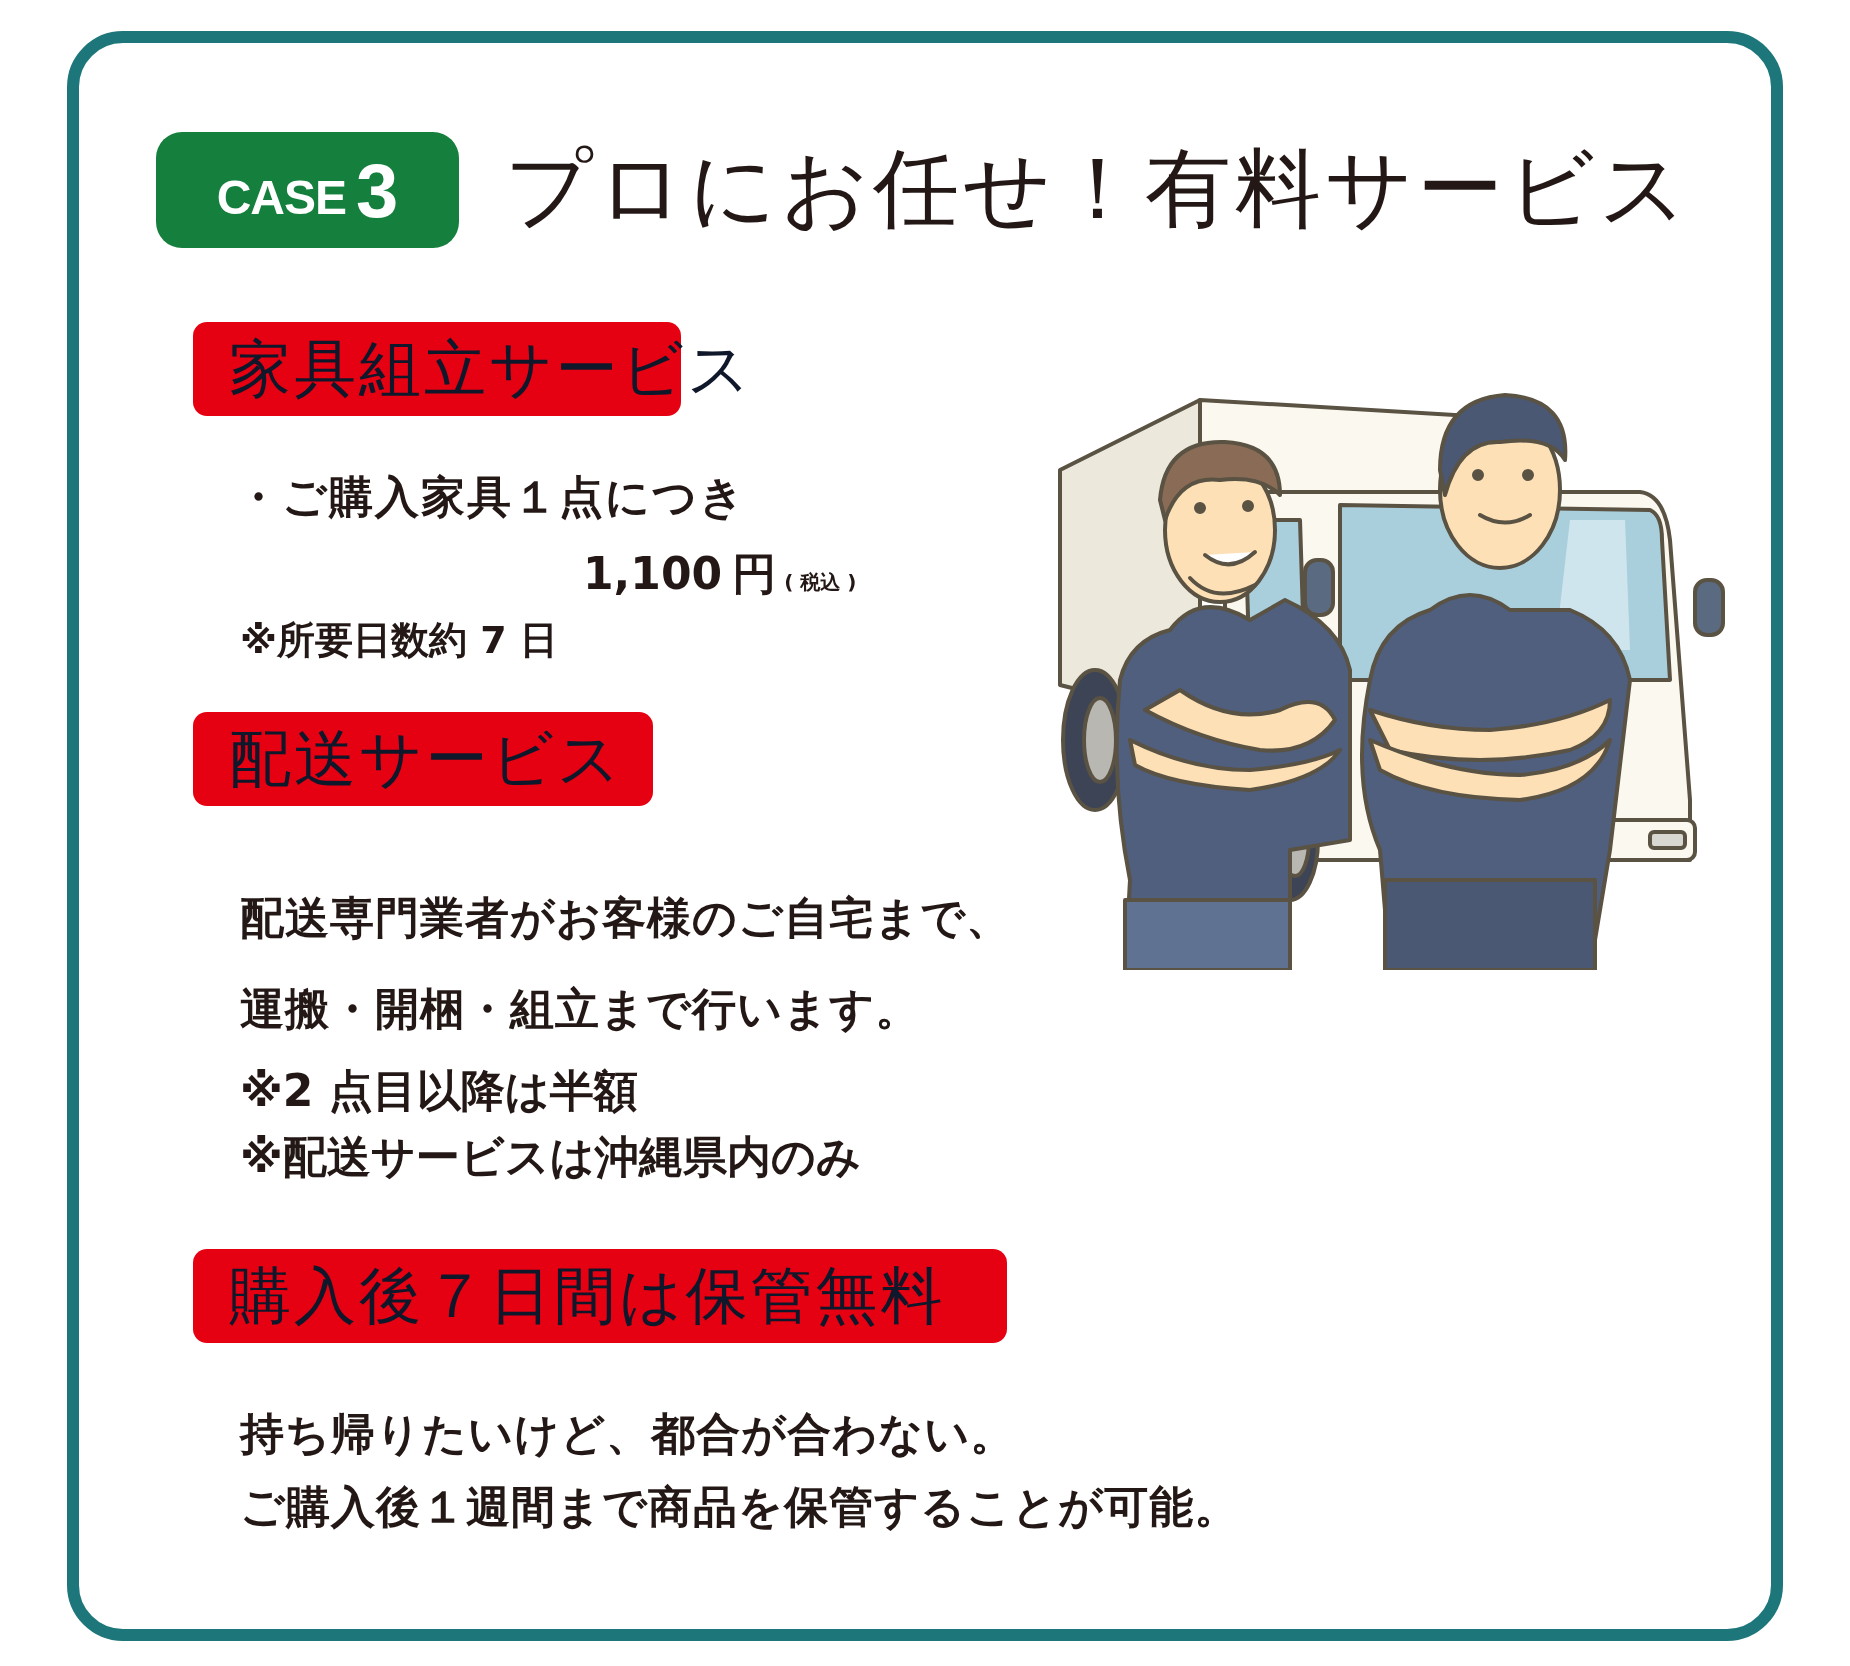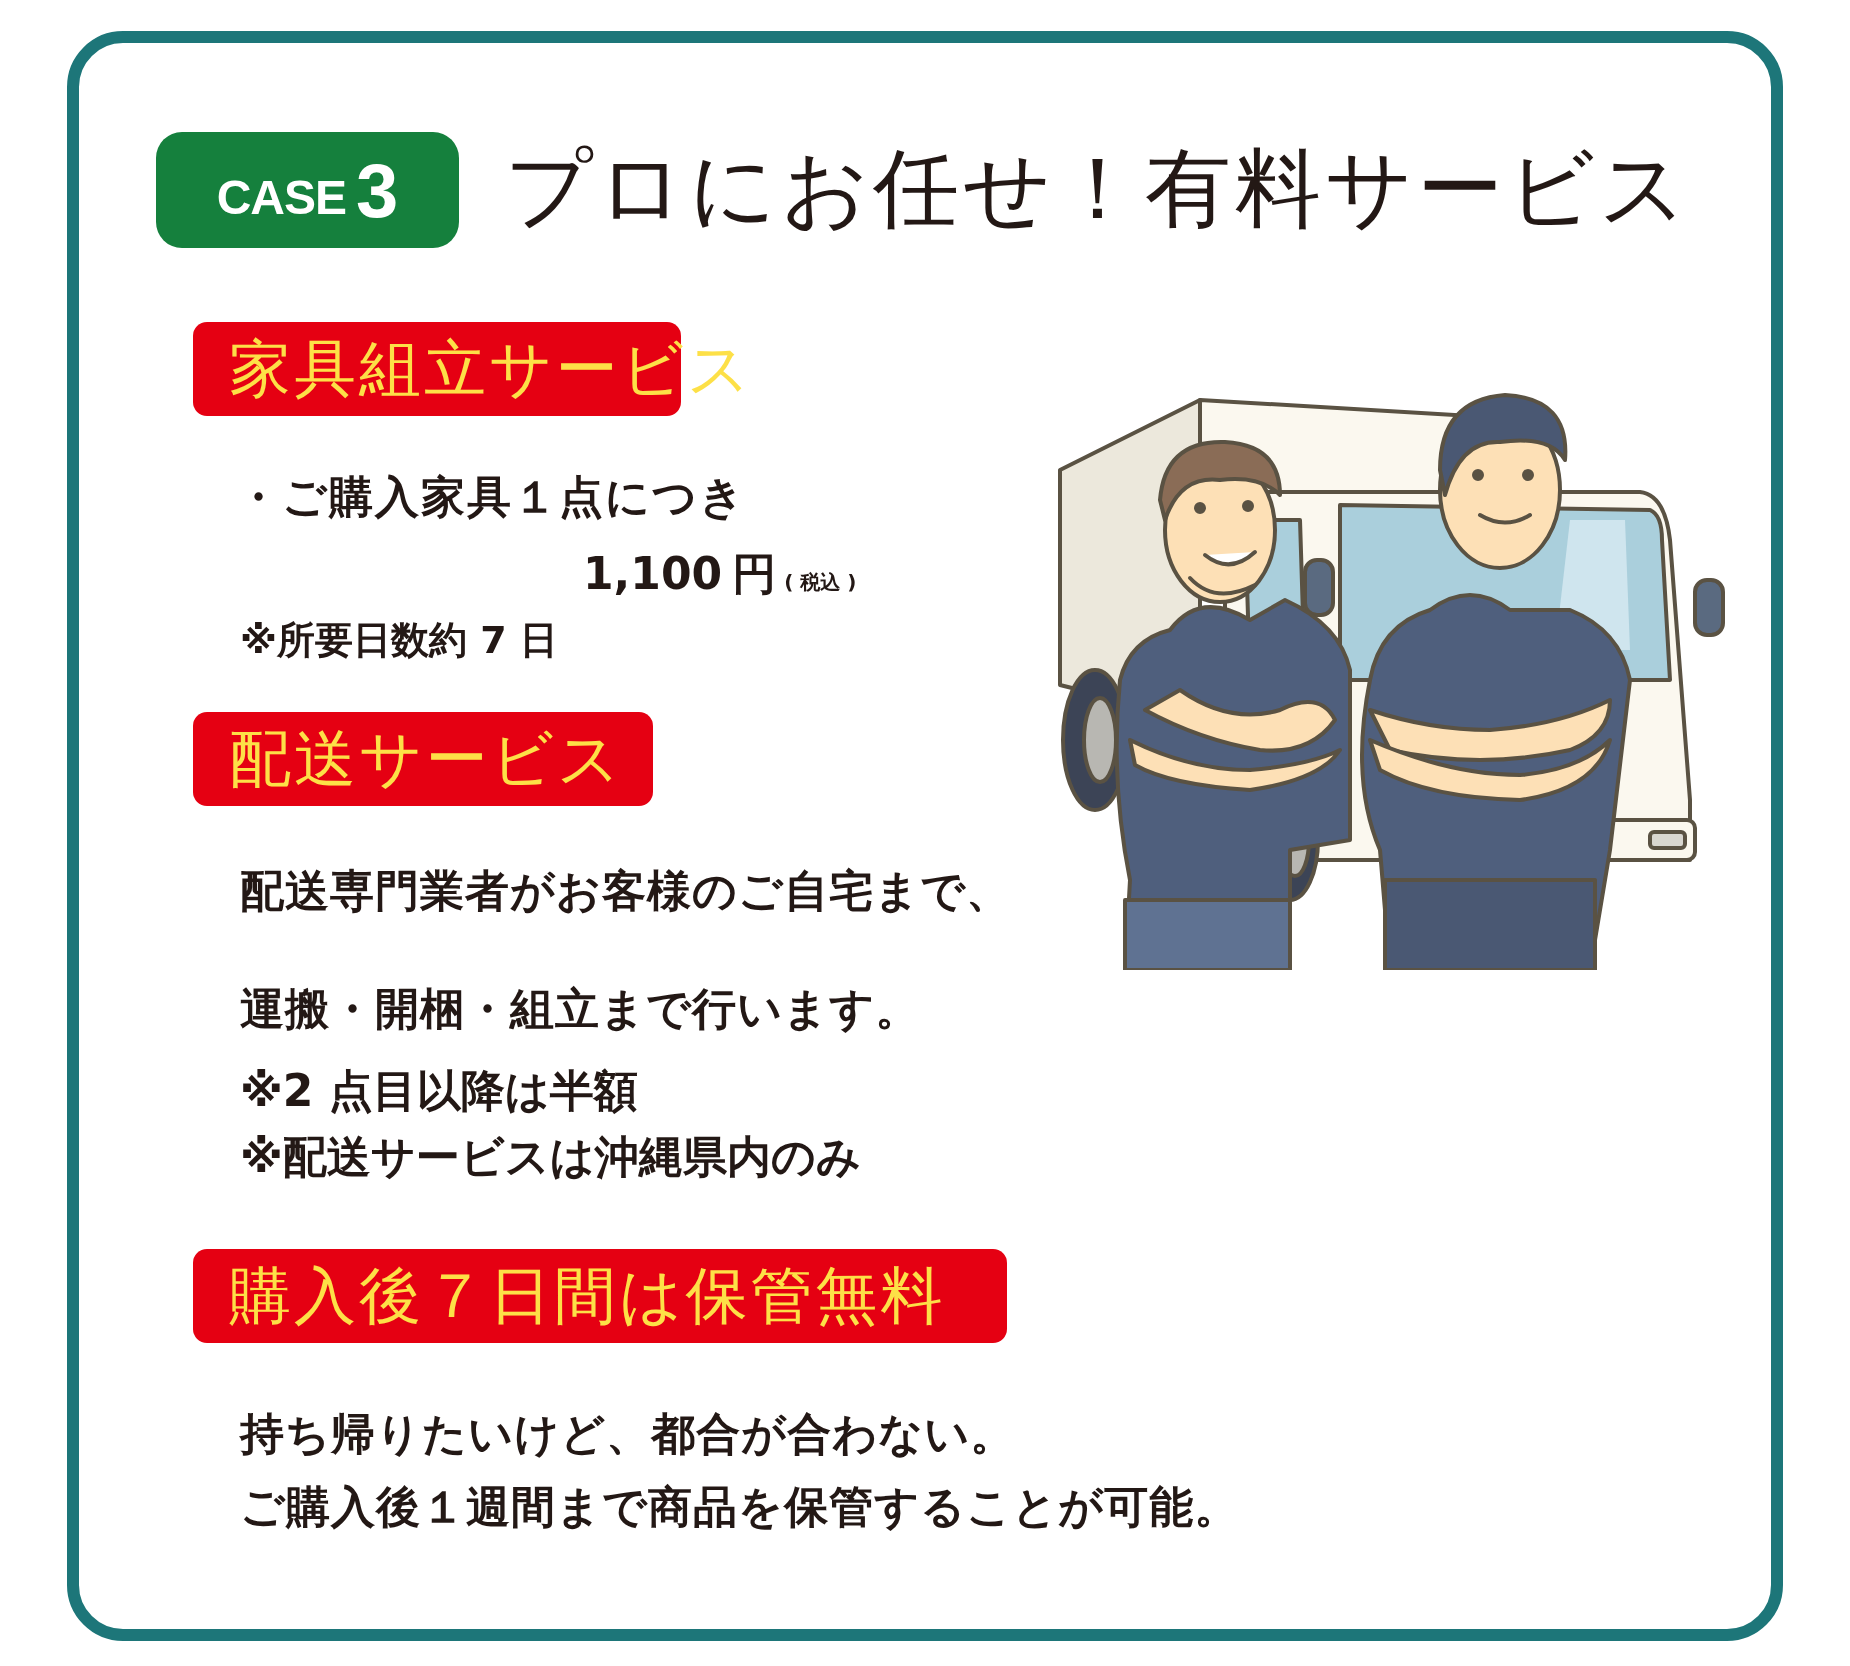--- a/index.html
+++ b/index.html
@@ -8,21 +8,21 @@
   .frame { position:absolute; left:67px; top:31px; width:1716px; height:1610px;
            box-sizing:border-box; border:12px solid #1d7679; border-radius:56px; background:#fff; }
   .case-badge { position:absolute; left:156px; top:132px; width:303px; height:116px;
                 background:#15803d; border-radius:26px; color:#fff;
                 display:flex; align-items:center; justify-content:center; gap:10px; }
   .case-word { font-family:"Liberation Sans", sans-serif; font-size:48px; font-weight:bold; letter-spacing:-1px; margin-top:14px; }
   .case-num { font-family:"Liberation Sans", sans-serif; font-size:76px; font-weight:bold; }
   .title { position:absolute; left:505px; top:128px; font-size:86px; font-weight:normal;
            letter-spacing:4px; white-space:nowrap; line-height:120px; }
   .red-badge { position:absolute; left:193px; height:94px; background:#e50012; border-radius:14px;
-               color:#fde047; font-size:62px; line-height:94px; padding:0 32px 0 36px; box-sizing:border-box;
+               color:#0f172a; font-size:62px; line-height:94px; padding:0 32px 0 36px; box-sizing:border-box;
                letter-spacing:3px; white-space:nowrap; }
   .txt { position:absolute; font-weight:bold; white-space:nowrap; }
   .t-item { left:240px; top:468px; font-size:44px; letter-spacing:2px; }
   .t-price { left:583px; top:545px; font-size:44px; }
   .t-price .yen { margin-left:10px; }
   .t-price .tax { font-size:20px; margin-left:8px; }
   .t-days { left:240px; top:615px; font-size:38px; }
   .t-body { font-size:44px; letter-spacing:1px; line-height:74px; left:240px; }
   .t-note { font-size:44px; left:240px; }
   .illus { position:absolute; left:1050px; top:380px; width:680px; height:590px; }
@@ -39,21 +39,21 @@
 <div class="title">プロにお任せ！有料サービス</div>
 
 <div class="red-badge" style="top:322px;width:488px;">家具組立サービス</div>
 <div class="txt t-item" style="left:236px;">・ご購入家具１点につき</div>
 <div class="txt t-price">
   <span>1,100</span><span class="yen">円</span><span class="tax">( 税込 )</span>
 </div>
 <div class="txt t-days">※所要日数約 7 日</div>
 
 <div class="red-badge" style="top:712px;width:460px;">配送サービス</div>
-<div class="txt t-body" style="top:854px;">配送専門業者がお客様のご自宅まで、</div>
+<div class="txt t-body" style="top:881px;">配送専門業者がお客様のご自宅まで、</div>
 <div class="txt t-body" style="top:972px;">運搬・開梱・組立まで行います。</div>
 <div class="txt t-note" style="top:1062px;">※2 点目以降は半額</div>
 <div class="txt t-note" style="top:1128px;text-align:center;">※配送サービスは沖縄県内のみ</div>
 
 <div class="red-badge" style="top:1249px;width:814px;">購入後７日間は保管無料</div>
 <div class="txt t-body" style="top:1397px;">持ち帰りたいけど、都合が合わない。</div>
 <div class="txt t-body" style="top:1470px;">ご購入後１週間まで商品を保管することが可能。</div>
 
 <div class="illus">
   <svg width="680" height="590" viewBox="0 0 680 590" xmlns="http://www.w3.org/2000/svg">

